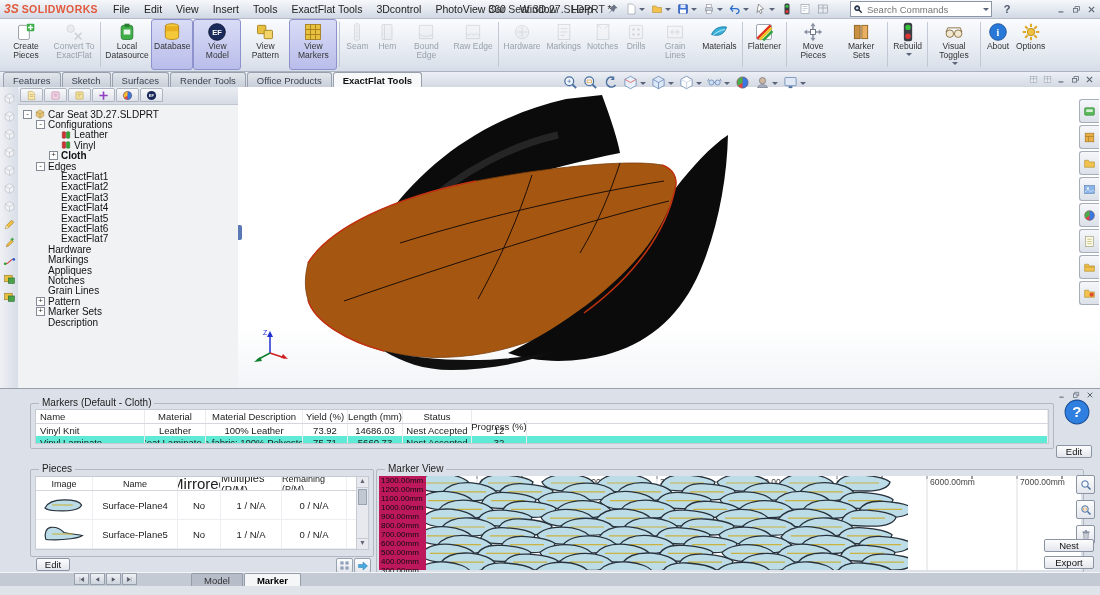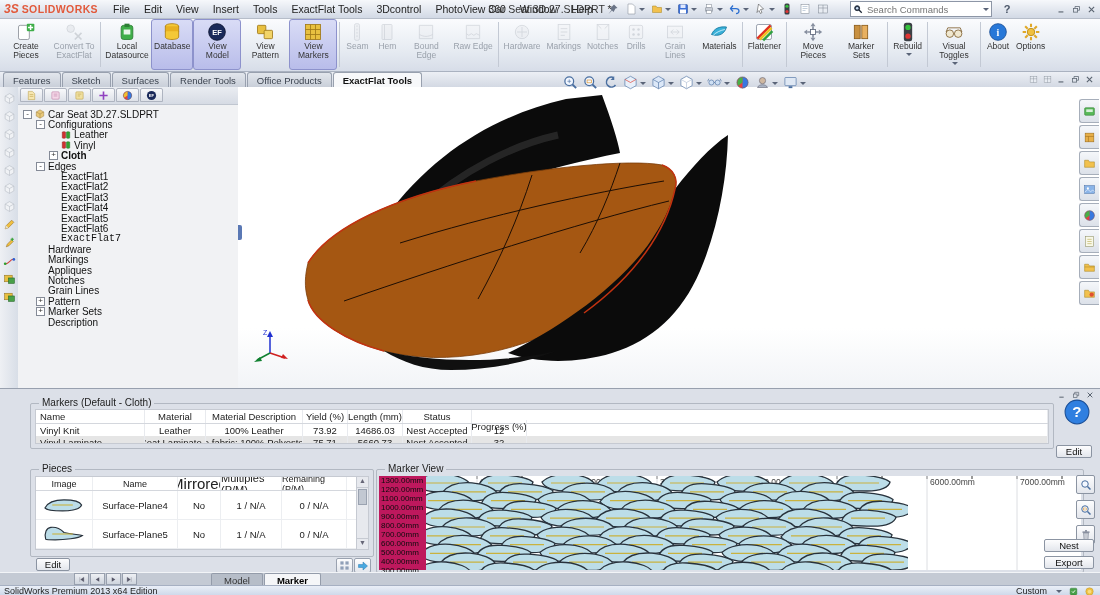--- a/index.html
+++ b/index.html
@@ -88,21 +88,21 @@
   .bpanel{position:absolute;left:0;top:388px;right:0;height:184px;background:#dce0e8;
     border-top:1px solid #98a0ae;z-index:15}
   .bp-ctl{position:absolute;top:2px;right:6px;display:flex;gap:6px}
   .group{position:absolute;border:1px solid #b2b8c2;border-radius:2px}
   .gtitle{position:absolute;top:-7px;left:8px;background:#dce0e8;padding:0 3px;font-size:10px;color:#222}
   .markers-group{left:30px;right:46px;top:14px;height:44px}
   .mtable{position:absolute;left:4px;right:4px;top:5px;bottom:4px;background:#fff;
     border:1px solid #c6cad2;overflow:hidden}
   .mrow{display:flex;height:12px;align-items:center;font-size:9.5px}
   .mrow.hdr{height:13px;border-bottom:1px solid #d4d7dd;color:#222}
-  .mrow.alt{background:#e5e5e5}
+  .mrow.alt{background:#5eead4}
   .mcell{border-right:1px solid #e8eaee;height:100%;display:flex;align-items:center;justify-content:center;overflow:hidden;white-space:nowrap}
   .mcell.l{justify-content:flex-start;padding-left:4px}
   .help-badge{position:absolute;right:10px;top:10px}
   .btn{position:absolute;background:linear-gradient(#fdfdfe,#e3e6ec);border:1px solid #8b94a2;
     border-radius:2px;font-size:9.5px;font-family:"Liberation Sans",sans-serif;color:#111;
     display:flex;align-items:center;justify-content:center;padding:0;cursor:default}
   .edit1{right:8px;top:56px;width:36px;height:13px}
   .pieces-group{left:30px;top:80px;width:342px;height:86px}
   .ptable{position:absolute;left:4px;right:4px;top:6px;height:72px;background:#fff;border:1px solid #c6cad2;overflow:hidden}
   .prow{display:flex;align-items:center;font-size:9.5px;border-bottom:1px solid #eceef1}
@@ -126,21 +126,21 @@
 
   
   .doctabs{position:absolute;top:572px;left:0;right:0;height:13px;background:#c4cad4;
     border-top:1px solid #f2f4f7;display:flex;align-items:flex-end;z-index:16}
   .dnav{display:flex;gap:1px;margin-left:74px;margin-bottom:1px}
   .dnav span{width:13px;height:10px;background:linear-gradient(#eef0f4,#ced4dd);border:1px solid #98a0ae;
     display:flex;align-items:center;justify-content:center}
   .dtab{padding:1px 12px 0;font-size:9.5px;background:#b6bdc8;border:1px solid #949caa;border-bottom:none;
     border-radius:2px 2px 0 0;margin-right:1px;color:#333}
   .dtab.active{background:#f5f6f8;font-weight:bold;color:#000}
-  .dtab:first-of-type{margin-left:74px}
+  .dtab:first-of-type{margin-left:54px}
   .statusbar{position:absolute;top:585px;left:0;right:0;height:10px;
     background:linear-gradient(#eaeff7,#ccd7e9);border-top:1px solid #a6b0c2;
     display:flex;align-items:center;font-size:9px;color:#222;padding:0 4px;z-index:17}
   .sb-right{margin-left:auto;display:flex;align-items:center;gap:7px;margin-right:2px}
 </style>
 </head>
 <body>
 
 <div class="app">
 
@@ -687,21 +687,21 @@
             <span class="tlabel">ExactFlat4</span>
           </div>
           <div class="trow" style="padding-left: 28px;">
             <span class="exp-sp"></span>
             <span class="tlabel">ExactFlat5</span>
           </div>
           <div class="trow" style="padding-left: 28px;">
             <span class="exp-sp"></span>
             <span class="tlabel">ExactFlat6</span>
           </div>
-          <div class="trow" style="padding-left: 28px; font-family: Liberation Mono, monospace;">
+          <div class="trow" style="padding-left: 28px;">
             <span class="exp-sp"></span>
             <span class="tlabel">ExactFlat7</span>
           </div>
           <div class="trow" style="padding-left: 15px;">
             <span class="exp-sp"></span>
             <span class="tlabel">Hardware</span>
           </div>
           <div class="trow" style="padding-left: 15px;">
             <span class="exp-sp"></span>
             <span class="tlabel">Markings</span>
@@ -1489,32 +1489,13 @@
             <path d="M18 4v16M4 4l11 8-11 8z" fill="#556" stroke="#556"></path>
           </svg>
         </span>
     </div>
     <span id="doctabset" style="display:flex">
         <span class="dtab">Model</span>
         <span class="dtab active">Marker</span>
       </span>
   </div>
 
-  <div class="statusbar">
-    <span>SolidWorks Premium 2013 x64 Edition</span>
-    <span class="sb-right">
-      <span>Custom</span>
-      <i class="tri"></i>
-      <span>
-          <svg width="9" height="9" viewBox="0 0 24 24">
-            <rect x="3" y="3" width="18" height="18" rx="3" fill="#48a048" stroke="#2a6a2a"></rect>
-            <path d="M8 12l3 3 5-6" stroke="#fff" stroke-width="2.5" fill="none"></path>
-          </svg>
-        </span>
-      <span>
-          <svg width="9" height="9" viewBox="0 0 24 24">
-            <circle cx="12" cy="12" r="10" fill="#f0c040" stroke="#b08820"></circle>
-            <circle cx="12" cy="12" r="5" fill="#f8dc80"></circle>
-          </svg>
-        </span>
-    </span>
-  </div>
 </div>
 
 </body></html>

